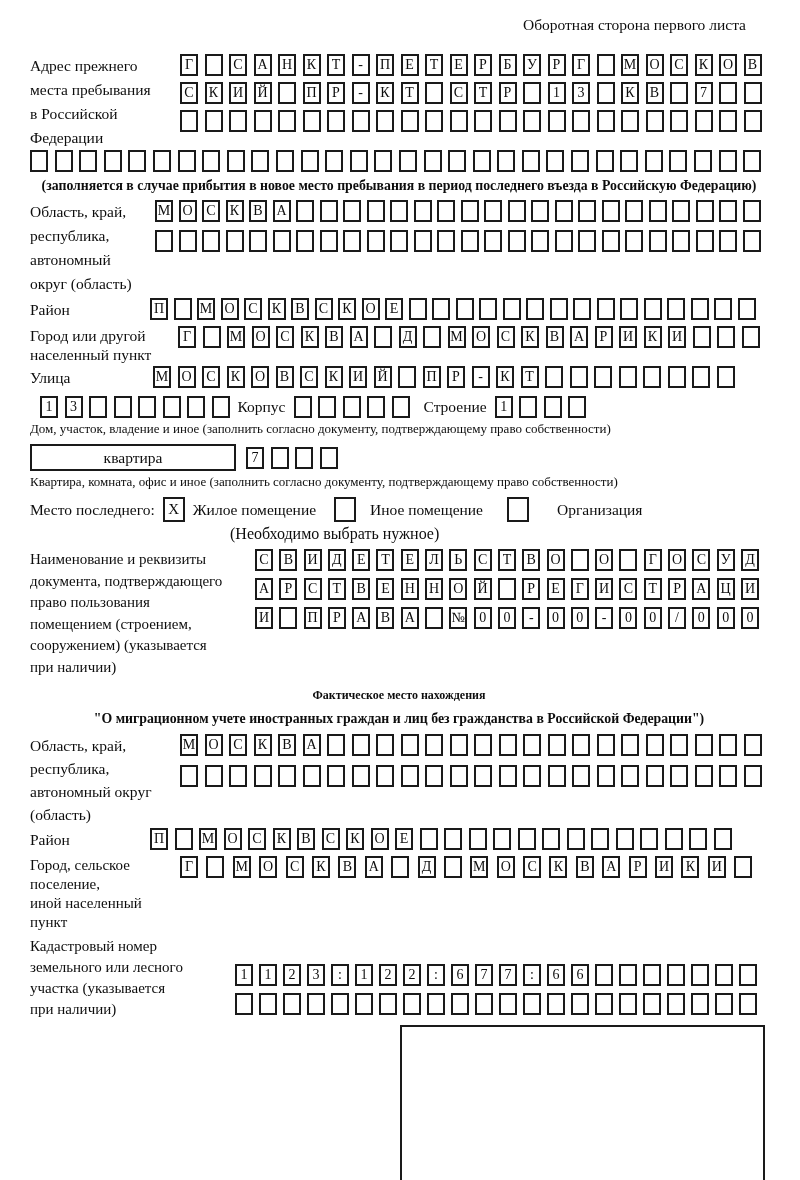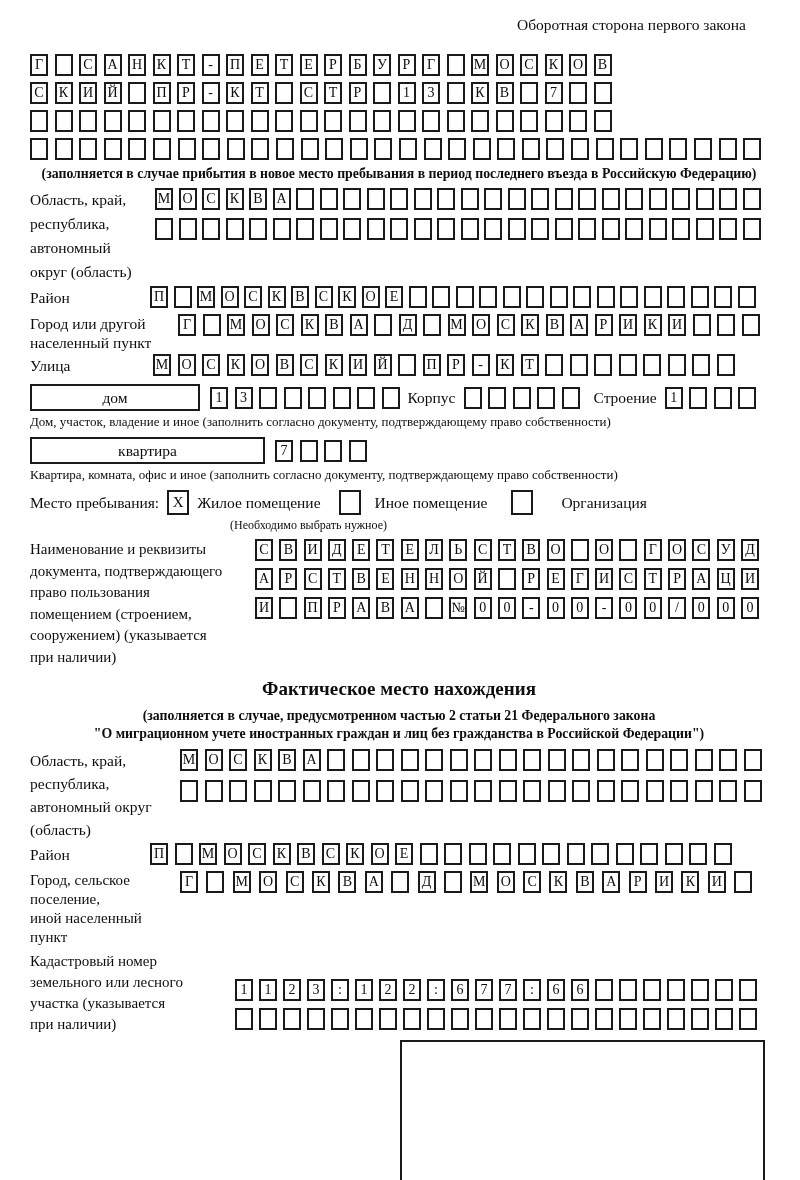--- a/index.html
+++ b/index.html
@@ -38,23 +38,27 @@
          align-items:center; justify-content:center; font-size:15px; }
   .stay-row { display:flex; align-items:center; font-size:15.5px; margin-top:4px; }
 
   .stamp-box { border:2px solid #1a1a1a; width:365px; height:177px; margin-left:370px; margin-top:4px; }
 </style>
 </head>
 <body>
 
 <div class="page">
 
-  <div class="header-note">Оборотная сторона первого закона</div>
+  <div class="header-note">Оборотная сторона первого листа</div>
 
   <div class="field-row">
+    <div class="side-label" style="width:150px">Адрес прежнего
+места пребывания
+в Российской
+Федерации</div>
     <div class="rows">
       <div class="row ga">
           <span class="cell">Г</span>
           <span class="cell"></span>
           <span class="cell">С</span>
           <span class="cell">А</span>
           <span class="cell">Н</span>
           <span class="cell">К</span>
           <span class="cell">Т</span>
           <span class="cell">-</span>
@@ -322,21 +326,20 @@
           <span class="cell"></span>
           <span class="cell"></span>
           <span class="cell"></span>
           <span class="cell"></span>
           <span class="cell"></span>
         </div>
     </div>
   </div>
 
   <div class="inline-row" style="margin-top:2px">
-    <div class="labelbox" style="width:170px">дом</div>
     <div class="row ga" style="margin:0 0 0 10px">
         <span class="cell">1</span>
         <span class="cell">3</span>
         <span class="cell"></span>
         <span class="cell"></span>
         <span class="cell"></span>
         <span class="cell"></span>
         <span class="cell"></span>
         <span class="cell"></span>
       </div>
@@ -352,40 +355,40 @@
     <div class="row ga" style="margin:0">
         <span class="cell">1</span>
         <span class="cell"></span>
         <span class="cell"></span>
         <span class="cell"></span>
       </div>
   </div>
   <div class="caption-left">Дом, участок, владение и иное (заполнить согласно документу, подтверждающему право собственности)</div>
 
   <div class="inline-row">
-    <div class="labelbox" style="width:235px">квартира</div>
+    <div class="labelbox" style="width:206px">квартира</div>
     <div class="row ga" style="margin:0 0 0 10px">
         <span class="cell">7</span>
         <span class="cell"></span>
         <span class="cell"></span>
         <span class="cell"></span>
       </div>
   </div>
   <div class="caption-left">Квартира, комната, офис и иное (заполнить согласно документу, подтверждающему право собственности)</div>
 
   <div class="stay-row">
-    <span>Место пребывания:</span>
+    <span>Место последнего:</span>
     <span class="chk" style="margin-left:8px">X</span>
     <span style="margin-left:8px">Жилое помещение</span>
     <span class="chk" style="margin-left:18px"></span>
     <span style="margin-left:14px">Иное помещение</span>
     <span class="chk" style="margin-left:24px"></span>
     <span style="margin-left:28px">Организация</span>
   </div>
-  <div style="font-size:12px; margin:3px 0 6px 200px">(Необходимо выбрать нужное)</div>
+  <div style="font-size:16px; margin:3px 0 6px 200px">(Необходимо выбрать нужное)</div>
 
   <div class="field-row">
     <div class="side-label" style="width:225px; line-height:21.5px; font-size:15px">Наименование и реквизиты
 документа, подтверждающего
 право пользования
 помещением (строением,
 сооружением) (указывается
 при наличии)</div>
     <div class="rows">
       <div class="row gc" style="margin-bottom:7px">
@@ -453,22 +456,21 @@
           <span class="cell">0</span>
           <span class="cell">0</span>
           <span class="cell">/</span>
           <span class="cell">0</span>
           <span class="cell">0</span>
           <span class="cell">0</span>
         </div>
     </div>
   </div>
 
-  <div class="h-bold" style="font-size:19px; margin:10px 0 8px 0">Фактическое место нахождения</div>
-  <div class="caption" style="margin-bottom:0">(заполняется в случае, предусмотренном частью 2 статьи 21 Федерального закона</div>
+  <div class="h-bold" style="font-size:12px; margin:10px 0 8px 0">Фактическое место нахождения</div>
   <div class="caption" style="margin-bottom:7px">"О миграционном учете иностранных граждан и лиц без гражданства в Российской Федерации")</div>
 
   <div class="field-row">
     <div class="side-label" style="width:150px; line-height:23px">Область, край,
 республика,
 автономный округ
 (область)</div>
     <div class="rows">
       <div class="row ga" style="margin-bottom:9px">
           <span class="cell">М</span>

